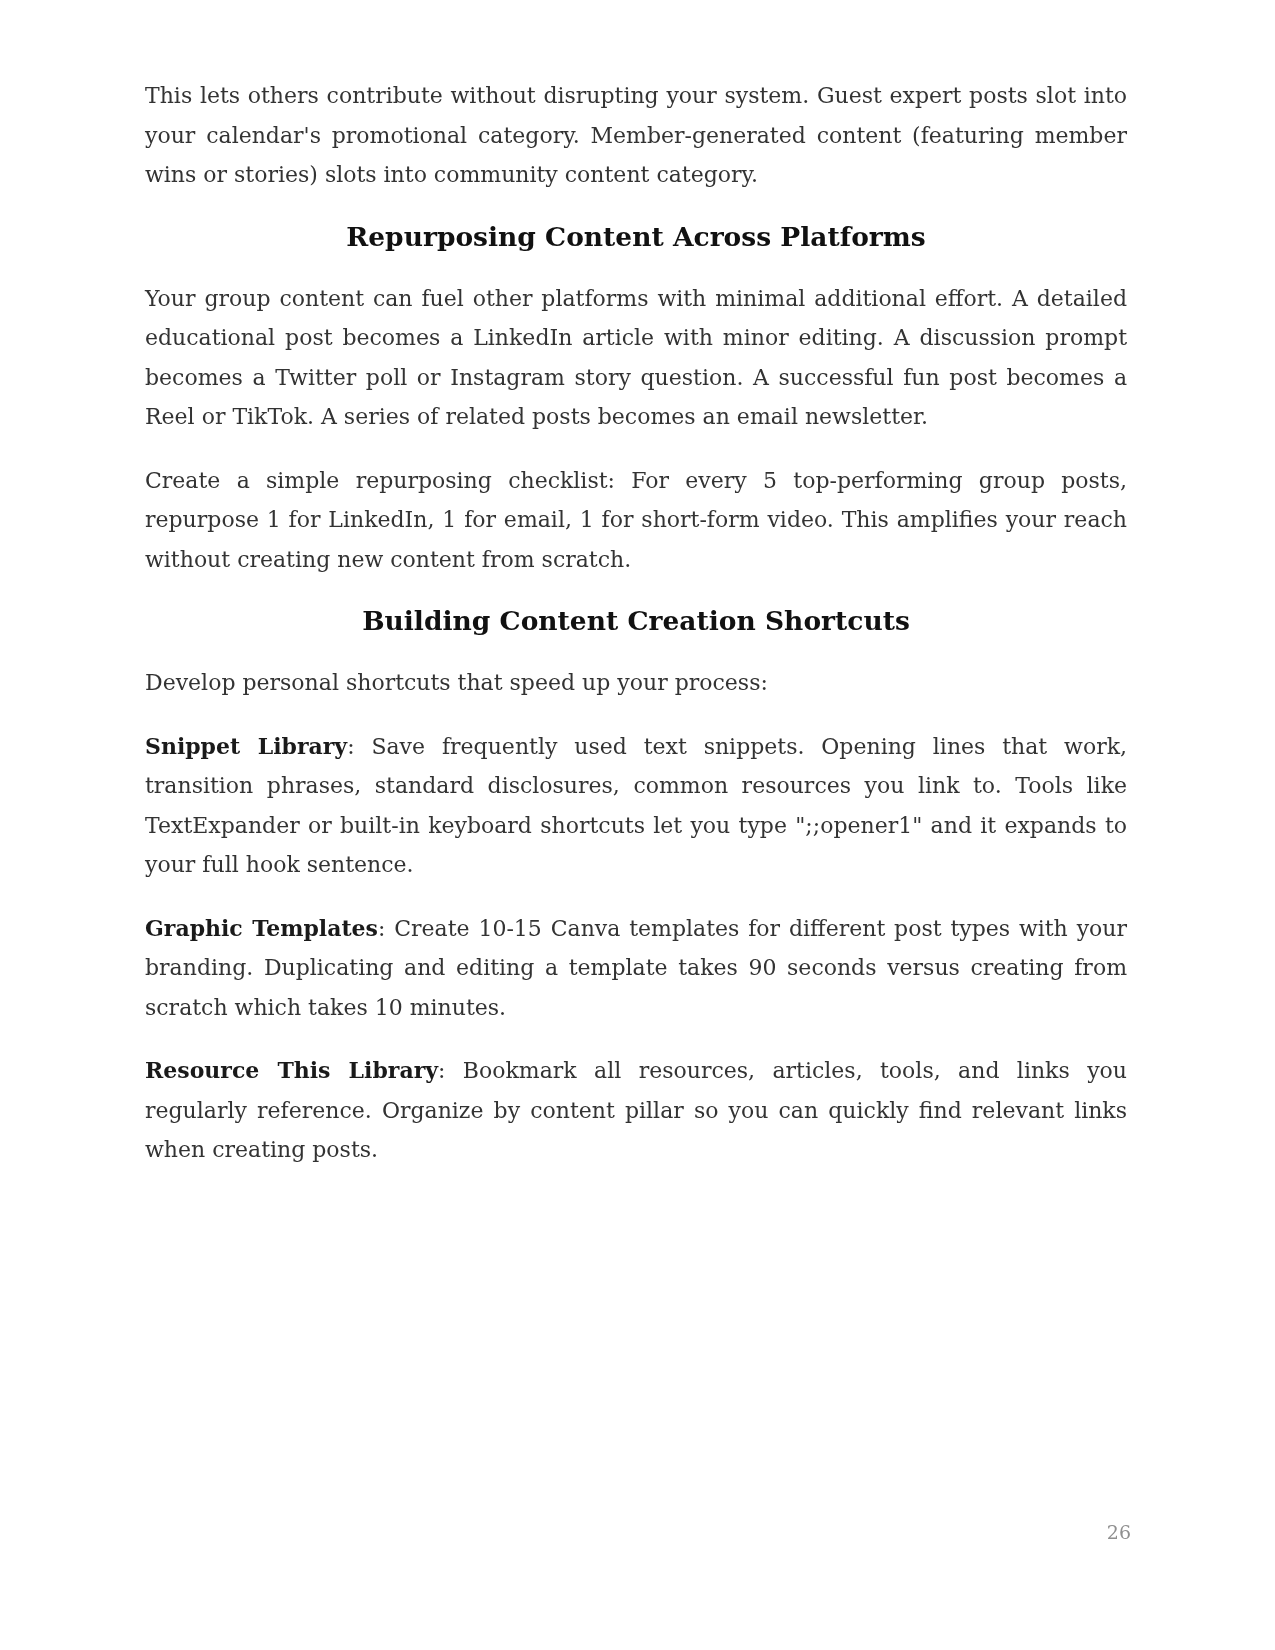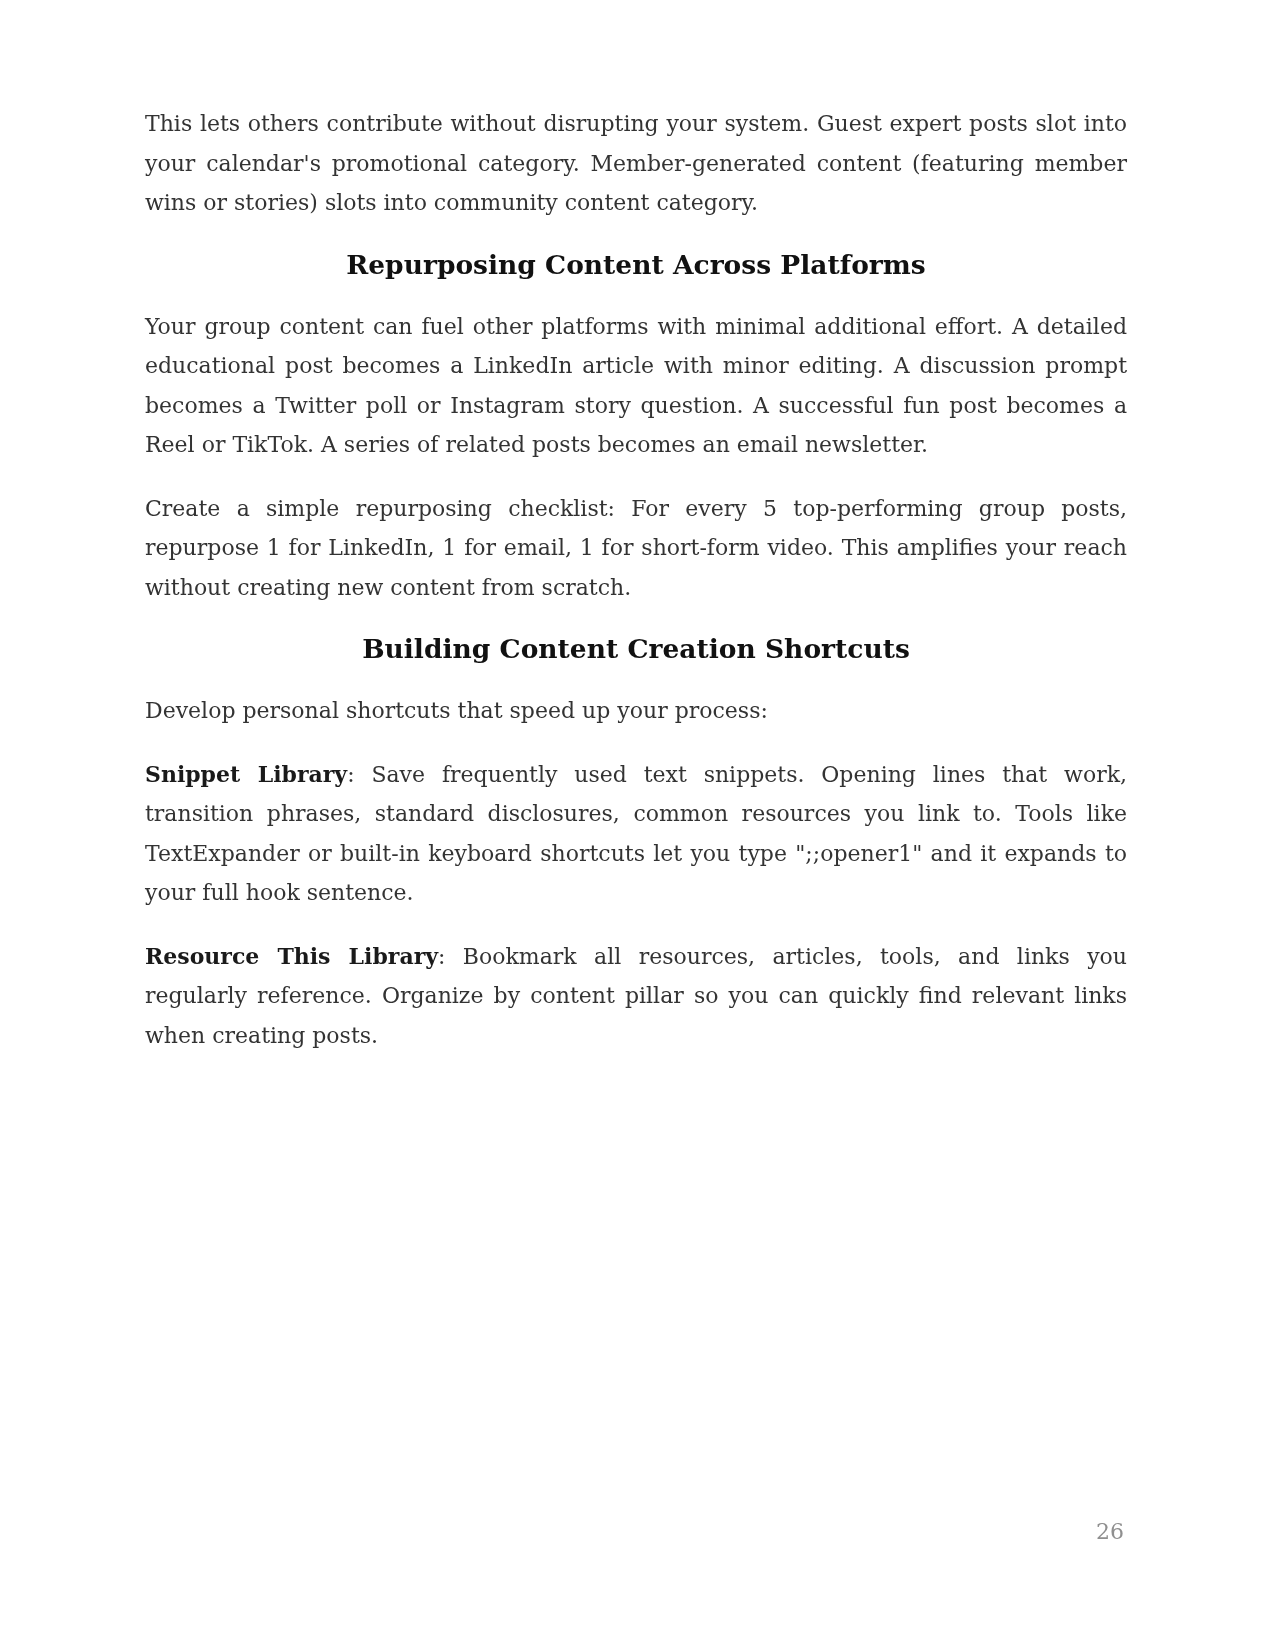--- a/index.html
+++ b/index.html
@@ -7,21 +7,21 @@
     padding: 0;
     background: #ffffff;
   }
   .page {
     position: relative;
     width: 1275px;
     height: 1650px;
     margin: 0 auto;
     background: #ffffff;
     box-sizing: border-box;
-    padding: 104px 148px 0 145px;
+    padding: 76px 148px 0 145px;
     font-family: "DejaVu Serif", "Liberation Serif", serif;
     font-size: 22px;
     line-height: 39.5px;
     color: #333333;
     overflow: hidden;
   }
   .page p {
     margin: 0 0 24px 0;
     text-align: justify;
   }
@@ -34,22 +34,22 @@
     text-align: center;
   }
   .lead-term {
     font-weight: bold;
     color: #1a1a1a;
     margin-top: 36px;
   }
   .page-number {
     position: absolute;
     top: 1520px;
-    right: 151px;
-    font-size: 22px;
+    right: 144px;
+    font-size: 19px;
     line-height: 24px;
     color: #8f8f8f;
     text-align: right;
   }
 </style>
 </head>
 <body>
 
 <main class="page">
 
@@ -62,20 +62,23 @@
   <p>Create a simple repurposing checklist: For every 5 top-performing group posts, repurpose 1 for LinkedIn, 1 for email, 1 for short-form video. This amplifies your reach without creating new content from scratch.</p>
 
   <h2>Building Content Creation Shortcuts</h2>
 
   <p>Develop personal shortcuts that speed up your process:</p>
 
   <p>
     <strong class="lead-term">Snippet Library</strong><span>: Save frequently used text snippets. Opening lines that work, transition phrases, standard disclosures, common resources you link to. Tools like TextExpander or built-in keyboard shortcuts let you type ";;opener1" and it expands to your full hook sentence.</span>
   </p>
 
+  <p>
+    <strong class="lead-term">Graphic Templates</strong><span>: Create 10-15 Canva templates for different post types with your branding. Duplicating and editing a template takes 90 seconds versus creating from scratch which takes 10 minutes.</span>
+  </p>
 
   <p>
     <strong class="lead-term">Resource This Library</strong><span>: Bookmark all resources, articles, tools, and links you regularly reference. Organize by content pillar so you can quickly find relevant links when creating posts.</span>
   </p>
 
   <div class="page-number">26</div>
 
 </main>
 
 </body></html>

